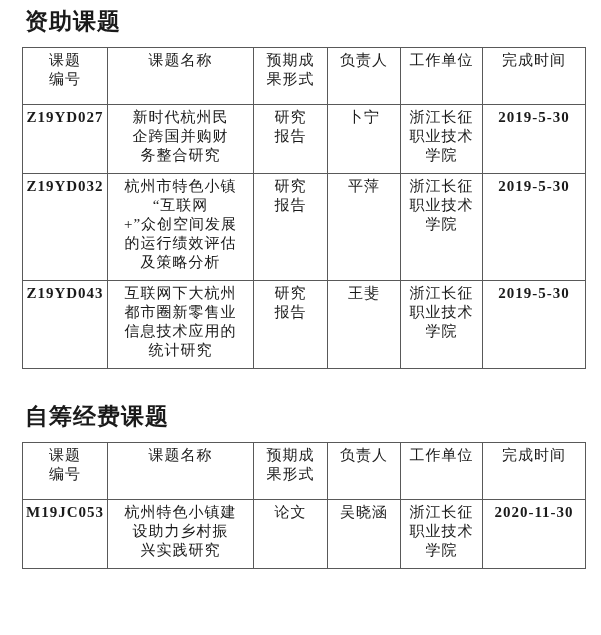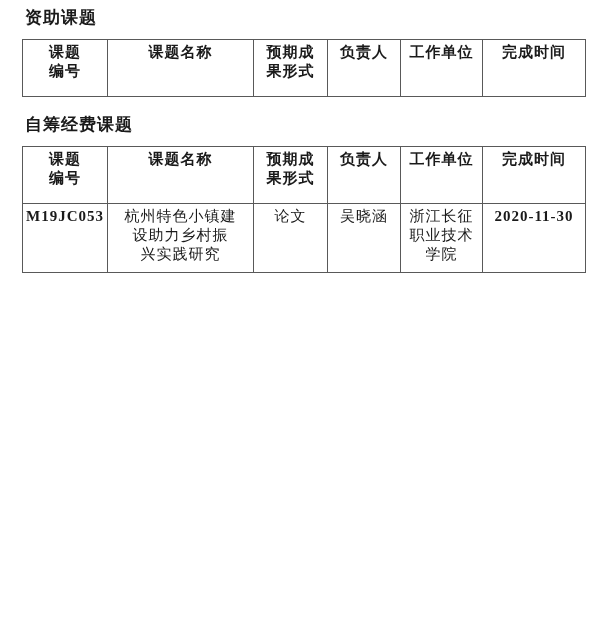--- a/index.html
+++ b/index.html
@@ -10,48 +10,48 @@
     font-family: "Liberation Serif", "DejaVu Serif", serif;
     color: #1a1a1a;
   }
   .page {
     width: 601px;
     min-height: 635px;
     box-sizing: border-box;
     padding-top: 6px;
   }
   .section-title {
-    font-size: 17px;
+    font-size: 23px;
     font-weight: bold;
     margin: 0 0 10px 25px;
     letter-spacing: 1px;
   }
   .section-title.second {
-    margin-top: 16px;
+    margin-top: 32px;
   }
   table.projects {
     border-collapse: collapse;
     table-layout: fixed;
     margin-left: 22px;
     width: 563px;
   }
   table.projects th,
   table.projects td {
     border: 1px solid #595959;
     text-align: center;
     vertical-align: top;
     font-size: 15px;
     line-height: 19px;
     white-space: pre-line;
     padding: 3px 2px 8px 2px;
     letter-spacing: 1px;
     overflow: hidden;
   }
   table.projects th {
-    font-weight: bold;
+    font-weight: normal;
     padding-bottom: 15px;
     margin-top: 16px;
   }
   td.latin {
     font-family: "Liberation Serif", "DejaVu Serif", serif;
     font-weight: bold;
     letter-spacing: 0;
   }
   col.c-code { width: 85px; }
   col.c-name { width: 146px; }
@@ -82,20 +82,62 @@
 编号</th>
         <th>课题名称</th>
         <th>预期成
 果形式</th>
         <th>负责人</th>
         <th>工作单位</th>
         <th>完成时间</th>
       </tr>
     </thead>
     <tbody>
+      <tr>
+        <td class="latin">Z19YD027</td>
+        <td>新时代杭州民
+企跨国并购财
+务整合研究</td>
+        <td>研究
+报告</td>
+        <td>卜宁</td>
+        <td>浙江长征
+职业技术
+学院</td>
+        <td class="latin">2019-5-30</td>
+      </tr>
+      <tr>
+        <td class="latin">Z19YD032</td>
+        <td>杭州市特色小镇
+“互联网
++”众创空间发展
+的运行绩效评估
+及策略分析</td>
+        <td>研究
+报告</td>
+        <td>平萍</td>
+        <td>浙江长征
+职业技术
+学院</td>
+        <td class="latin">2019-5-30</td>
+      </tr>
+      <tr>
+        <td class="latin">Z19YD043</td>
+        <td>互联网下大杭州
+都市圈新零售业
+信息技术应用的
+统计研究</td>
+        <td>研究
+报告</td>
+        <td>王斐</td>
+        <td>浙江长征
+职业技术
+学院</td>
+        <td class="latin">2019-5-30</td>
+      </tr>
     </tbody>
   </table>
 
   <h2 class="section-title second">自筹经费课题</h2>
 
   <table class="projects">
     <colgroup>
       <col class="c-code">
         <col class="c-name">
         <col class="c-form">

